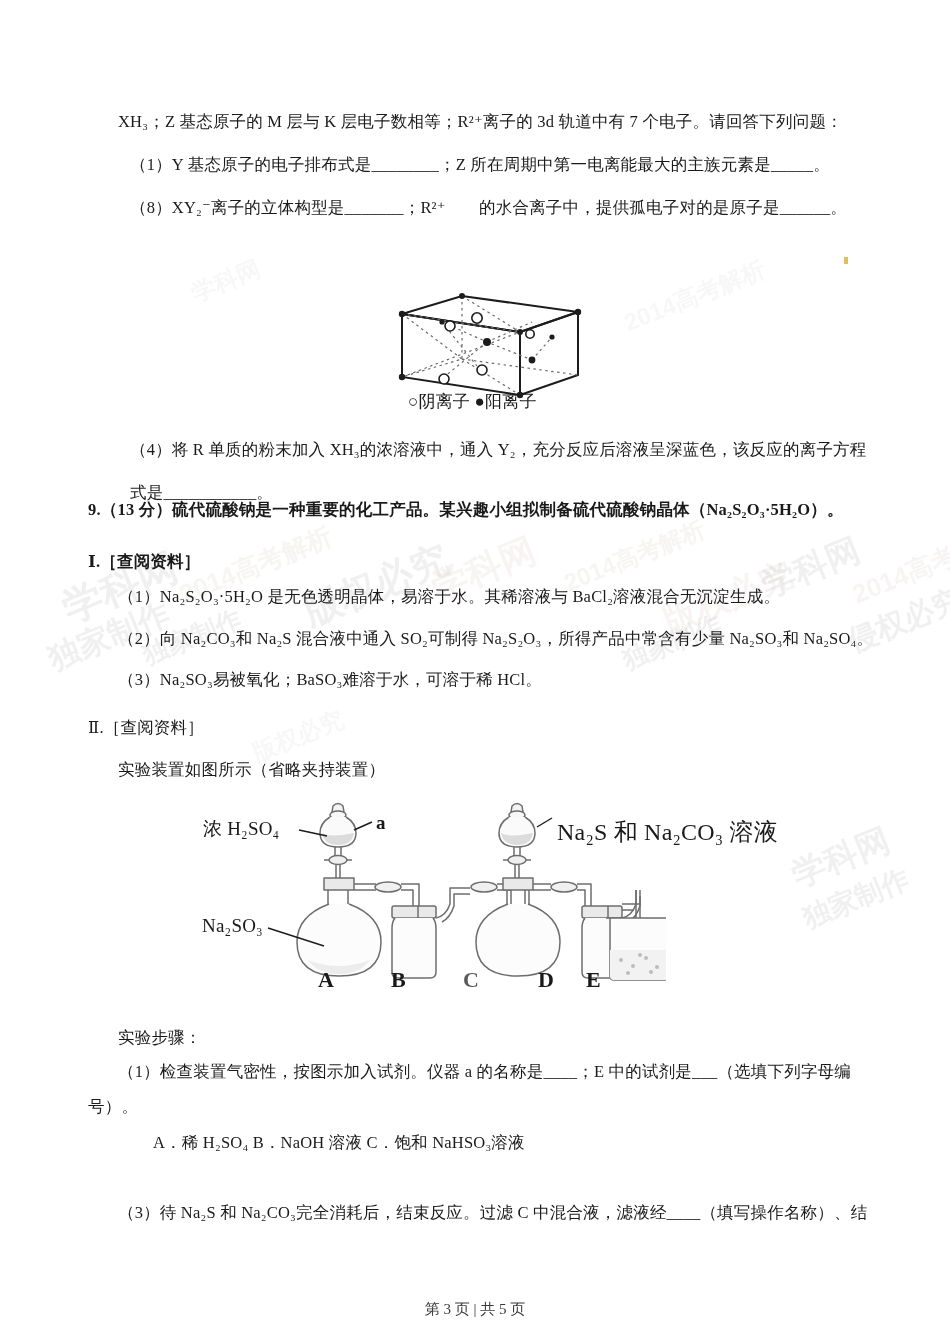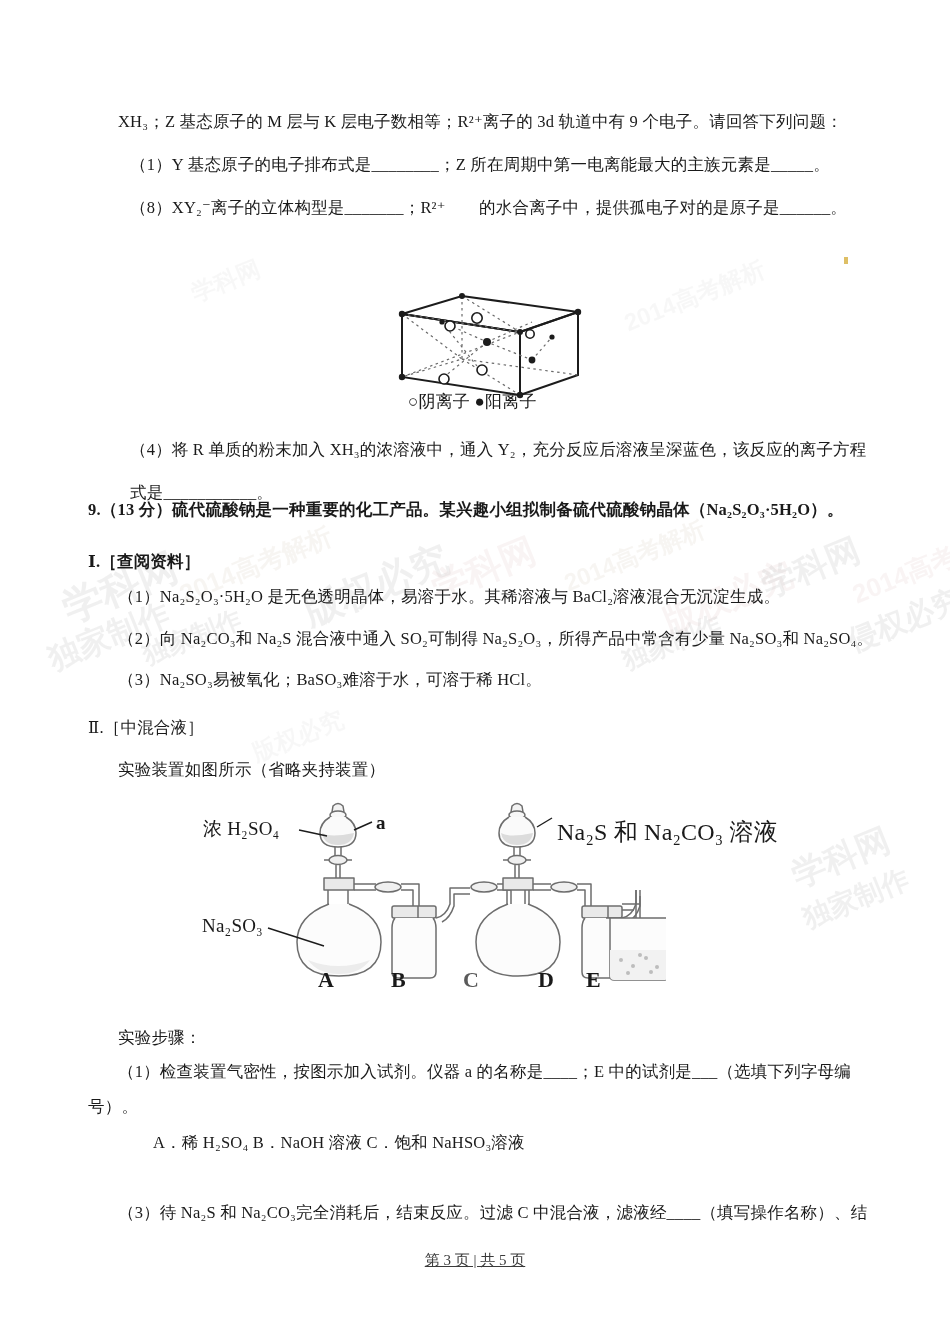--- a/index.html
+++ b/index.html
@@ -89,21 +89,21 @@
     <div class="wm gray" style="left:845px; top:600px; font-size:30px; transform:rotate(-22deg);">侵权必究</div>
     <div class="wm gray" style="left:140px; top:620px; font-size:26px; transform:rotate(-22deg);">独家制作</div>
     <div class="wm gray" style="left:620px; top:625px; font-size:26px; transform:rotate(-22deg);">独家制作</div>
     <div class="wm gray" style="left:790px; top:835px; font-size:34px; transform:rotate(-22deg);">学科网</div>
     <div class="wm gray" style="left:800px; top:880px; font-size:28px; transform:rotate(-22deg);">独家制作</div>
     <div class="wm gray" style="left:190px; top:265px; font-size:24px; transform:rotate(-22deg); opacity:.10;">学科网</div>
     <div class="wm gray" style="left:620px; top:280px; font-size:24px; transform:rotate(-22deg); opacity:.10;">2014高考解析</div>
     <div class="wm gray" style="left:250px; top:720px; font-size:24px; transform:rotate(-22deg); opacity:.10;">版权必究</div>
   </div>
 
-  <div class="tline" style="left:118px; top:112px;">XH₃；Z 基态原子的 M 层与 K 层电子数相等；R²⁺离子的 3d 轨道中有 9 个电子。请回答下列问题：</div>
+  <div class="tline" style="left:118px; top:112px;">XH₃；Z 基态原子的 M 层与 K 层电子数相等；R²⁺离子的 3d 轨道中有 7 个电子。请回答下列问题：</div>
   <div class="tline" style="left:130px; top:155px;">（1）Y 基态原子的电子排布式是________；Z 所在周期中第一电离能最大的主族元素是_____。</div>
   <div class="tline" style="left:130px; top:198px;">（8）XY₂⁻离子的立体构型是_______；R²⁺　　的水合离子中，提供孤电子对的是原子是______。</div>
   <span class="u-yellow" style="position:absolute; left:844px; top:257px; z-index:4;"></span>
 
   <div class="fig" style="left:382px; top:282px;">
     <svg width="200" height="120" viewBox="0 0 200 120">
       <g stroke="#1c1c1c" fill="none" stroke-width="2" stroke-linecap="round">
 
         <path d="M20 32 L20 95 L138 113 L138 50 Z"></path>
 
@@ -156,21 +156,21 @@
   <div class="tline" style="left:130px; top:440px;">（4）将 R 单质的粉末加入 XH₃的浓溶液中，通入 Y₂，充分反应后溶液呈深蓝色，该反应的离子方程</div>
   <div class="tline" style="left:130px; top:483px;">式是___________。</div>
 
   <div class="tline bold" style="left:88px; top:500px;">9.（13 分）硫代硫酸钠是一种重要的化工产品。某兴趣小组拟制备硫代硫酸钠晶体（Na₂S₂O₃·5H₂O）。</div>
   <div class="tline bold" style="left:88px; top:552px;">Ⅰ.［查阅资料］</div>
 
   <div class="tline" style="left:118px; top:587px;">（1）Na₂S₂O₃·5H₂O 是无色透明晶体，易溶于水。其稀溶液与 BaCl₂溶液混合无沉淀生成。</div>
   <div class="tline" style="left:118px; top:629px;">（2）向 Na₂CO₃和 Na₂S 混合液中通入 SO₂可制得 Na₂S₂O₃，所得产品中常含有少量 Na₂SO₃和 Na₂SO₄。</div>
   <div class="tline" style="left:118px; top:670px;">（3）Na₂SO₃易被氧化；BaSO₃难溶于水，可溶于稀 HCl。</div>
 
-  <div class="tline" style="left:88px; top:718px;">Ⅱ.［中混合液］</div>
+  <div class="tline" style="left:88px; top:718px;">Ⅱ.［查阅资料］</div>
   <div class="tline" style="left:118px; top:760px;">实验装置如图所示（省略夹持装置）</div>
 
   <div class="fig" style="left:196px; top:800px;">
     <svg width="470" height="200" viewBox="0 0 470 200">
       <g stroke="#6d6d6d" fill="none" stroke-width="1.5" stroke-linejoin="round">
 
         <path d="M137 6 q5 -5 10 0 l1 6 h-12 z" fill="#f3f3f3"></path>
         <ellipse cx="142" cy="15" rx="8" ry="4" fill="#f7f7f7"></ellipse>
 
         <path d="M134 17 q-10 6 -10 16 q0 14 18 14 q18 0 18 -14 q0 -10 -10 -16" fill="#fafafa"></path>
@@ -260,15 +260,15 @@
   <div class="tline bold" style="left:463px; top:967px; font-size:22px; color:#5a5a5a;">C</div>
   <div class="tline bold" style="left:538px; top:967px; font-size:22px;">D</div>
   <div class="tline bold" style="left:586px; top:967px; font-size:22px;">E</div>
 
   <div class="tline" style="left:118px; top:1028px;">实验步骤：</div>
   <div class="tline" style="left:118px; top:1062px;">（1）检查装置气密性，按图示加入试剂。仪器 a 的名称是____；E 中的试剂是___（选填下列字母编</div>
   <div class="tline" style="left:88px;  top:1097px;">号）。</div>
   <div class="tline" style="left:153px; top:1133px;">A．稀 H₂SO₄  B．NaOH 溶液  C．饱和 NaHSO₃溶液</div>
   <div class="tline" style="left:118px; top:1203px;">（3）待 Na₂S 和 Na₂CO₃完全消耗后，结束反应。过滤 C 中混合液，滤液经____（填写操作名称）、结</div>
 
-  <div class="footer" style="top:1251px;text-decoration:underline;">第 3 页 | 共 5 页</div>
+  <div class="footer" style="top:1300px;">第 3 页 | 共 5 页</div>
 
 </div>
 
 </body></html>

